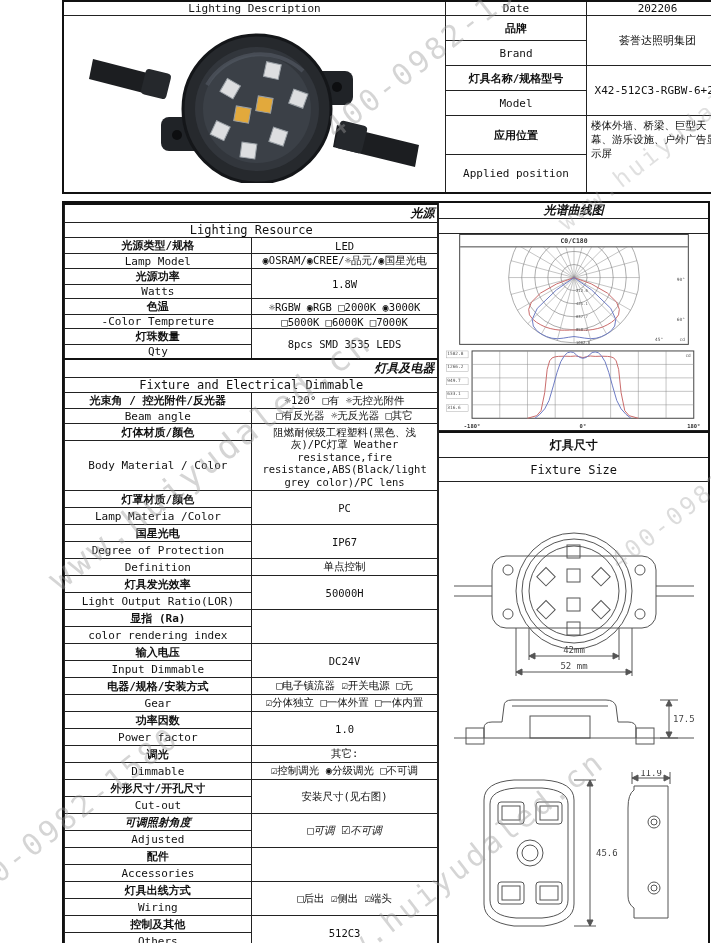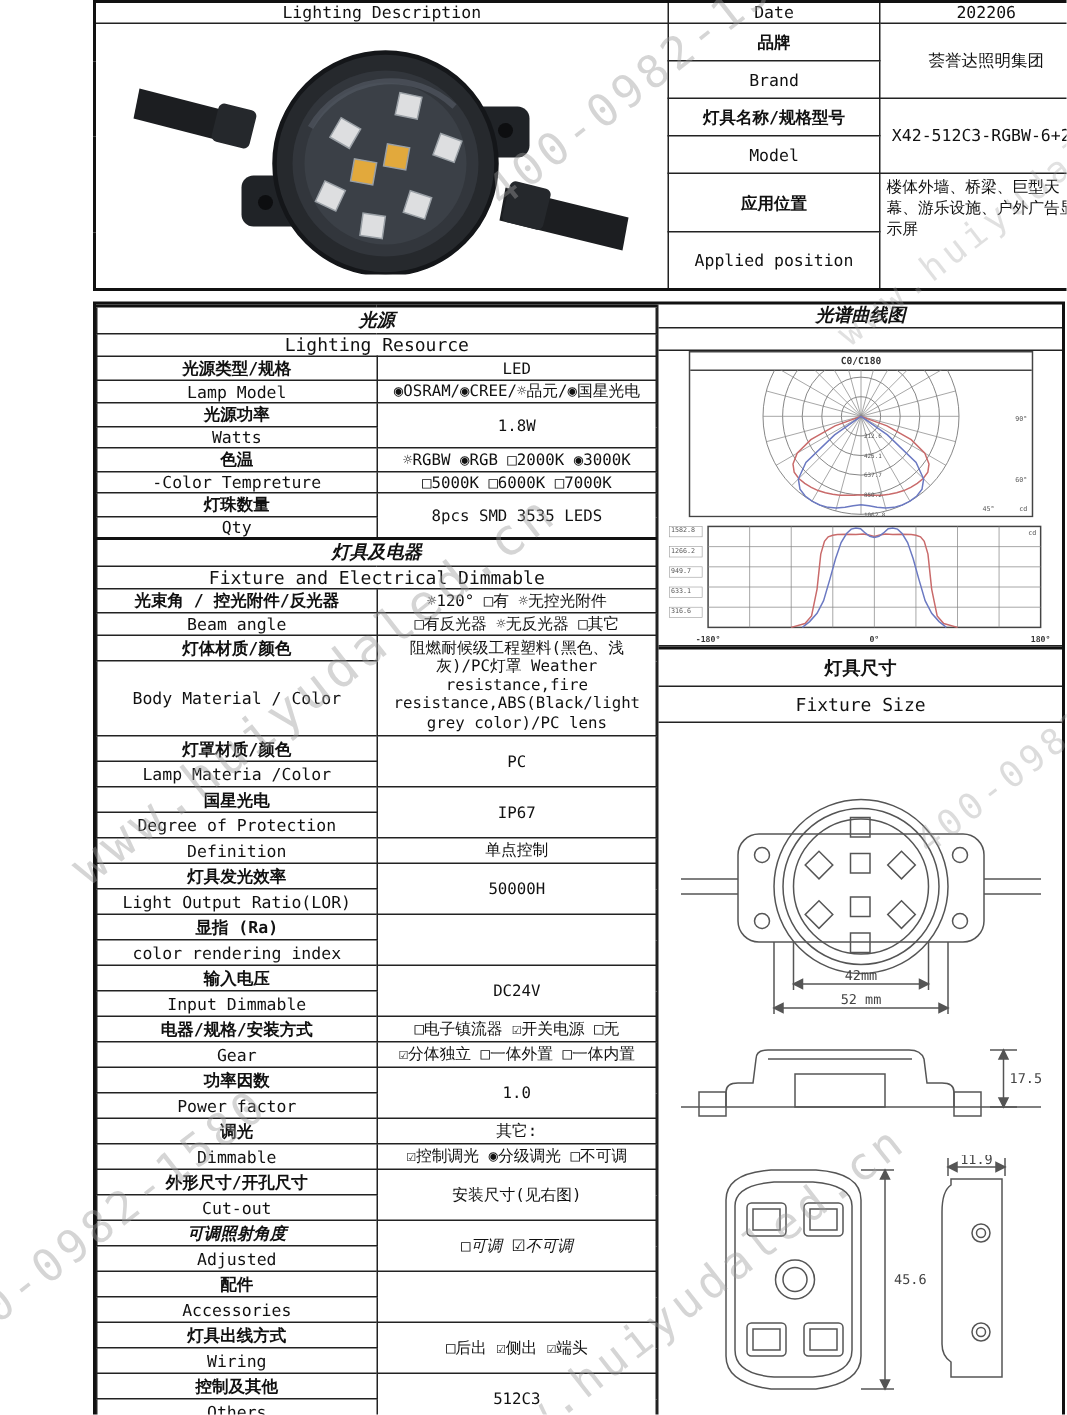--- a/index.html
+++ b/index.html
@@ -20,21 +20,21 @@
   .c-val{width:135px;}
   .cn{font-weight:bold;}
   .en{font-weight:normal;}
   .pos-val{font-size:10.5px;text-align:left;line-height:1.35;padding:2px 4px;vertical-align:top;}
   
   .main{margin-top:7px;display:flex;border:2px solid #111;width:644px;}
   .spec-table{width:375px;height:746px;}
   .spec-table td.lbl{width:166px;}
   .spec-table td.val{width:209px;font-size:10.5px;}
   .spec-table td.hdr{font-size:12px;}
-  tr.h1 td{border-top:2px solid #111;border-bottom:1px solid #222;font-style:italic;}
+  tr.h1 td{border-top:2px solid #111;border-bottom:1px solid #222;font-style:italic;text-align:right;}
   td.multiline{line-height:1.2;font-size:10px;padding:1px 4px;}
   
   .right-col{width:269px;border-left:1px solid #222;display:flex;flex-direction:column;}
   .rrow{border-bottom:1px solid #222;text-align:center;font-size:12px;display:flex;align-items:center;justify-content:center;}
   .rhdr{height:15px;font-weight:bold;font-style:italic;border-bottom:1px solid #222;}
   .rhdr2{height:24px;font-weight:bold;border-top:2px solid #111;border-bottom:1px solid #222;}
   .rsub{height:14px;}
   .rsub2{height:23px;}
   .rcharts{height:196px;display:flex;flex-direction:column;align-items:center;justify-content:center;border-bottom:1px solid #222;gap:2px;}
   .rdraw{flex:1;display:flex;flex-direction:column;align-items:center;justify-content:flex-start;padding-top:26px;gap:14px;}

